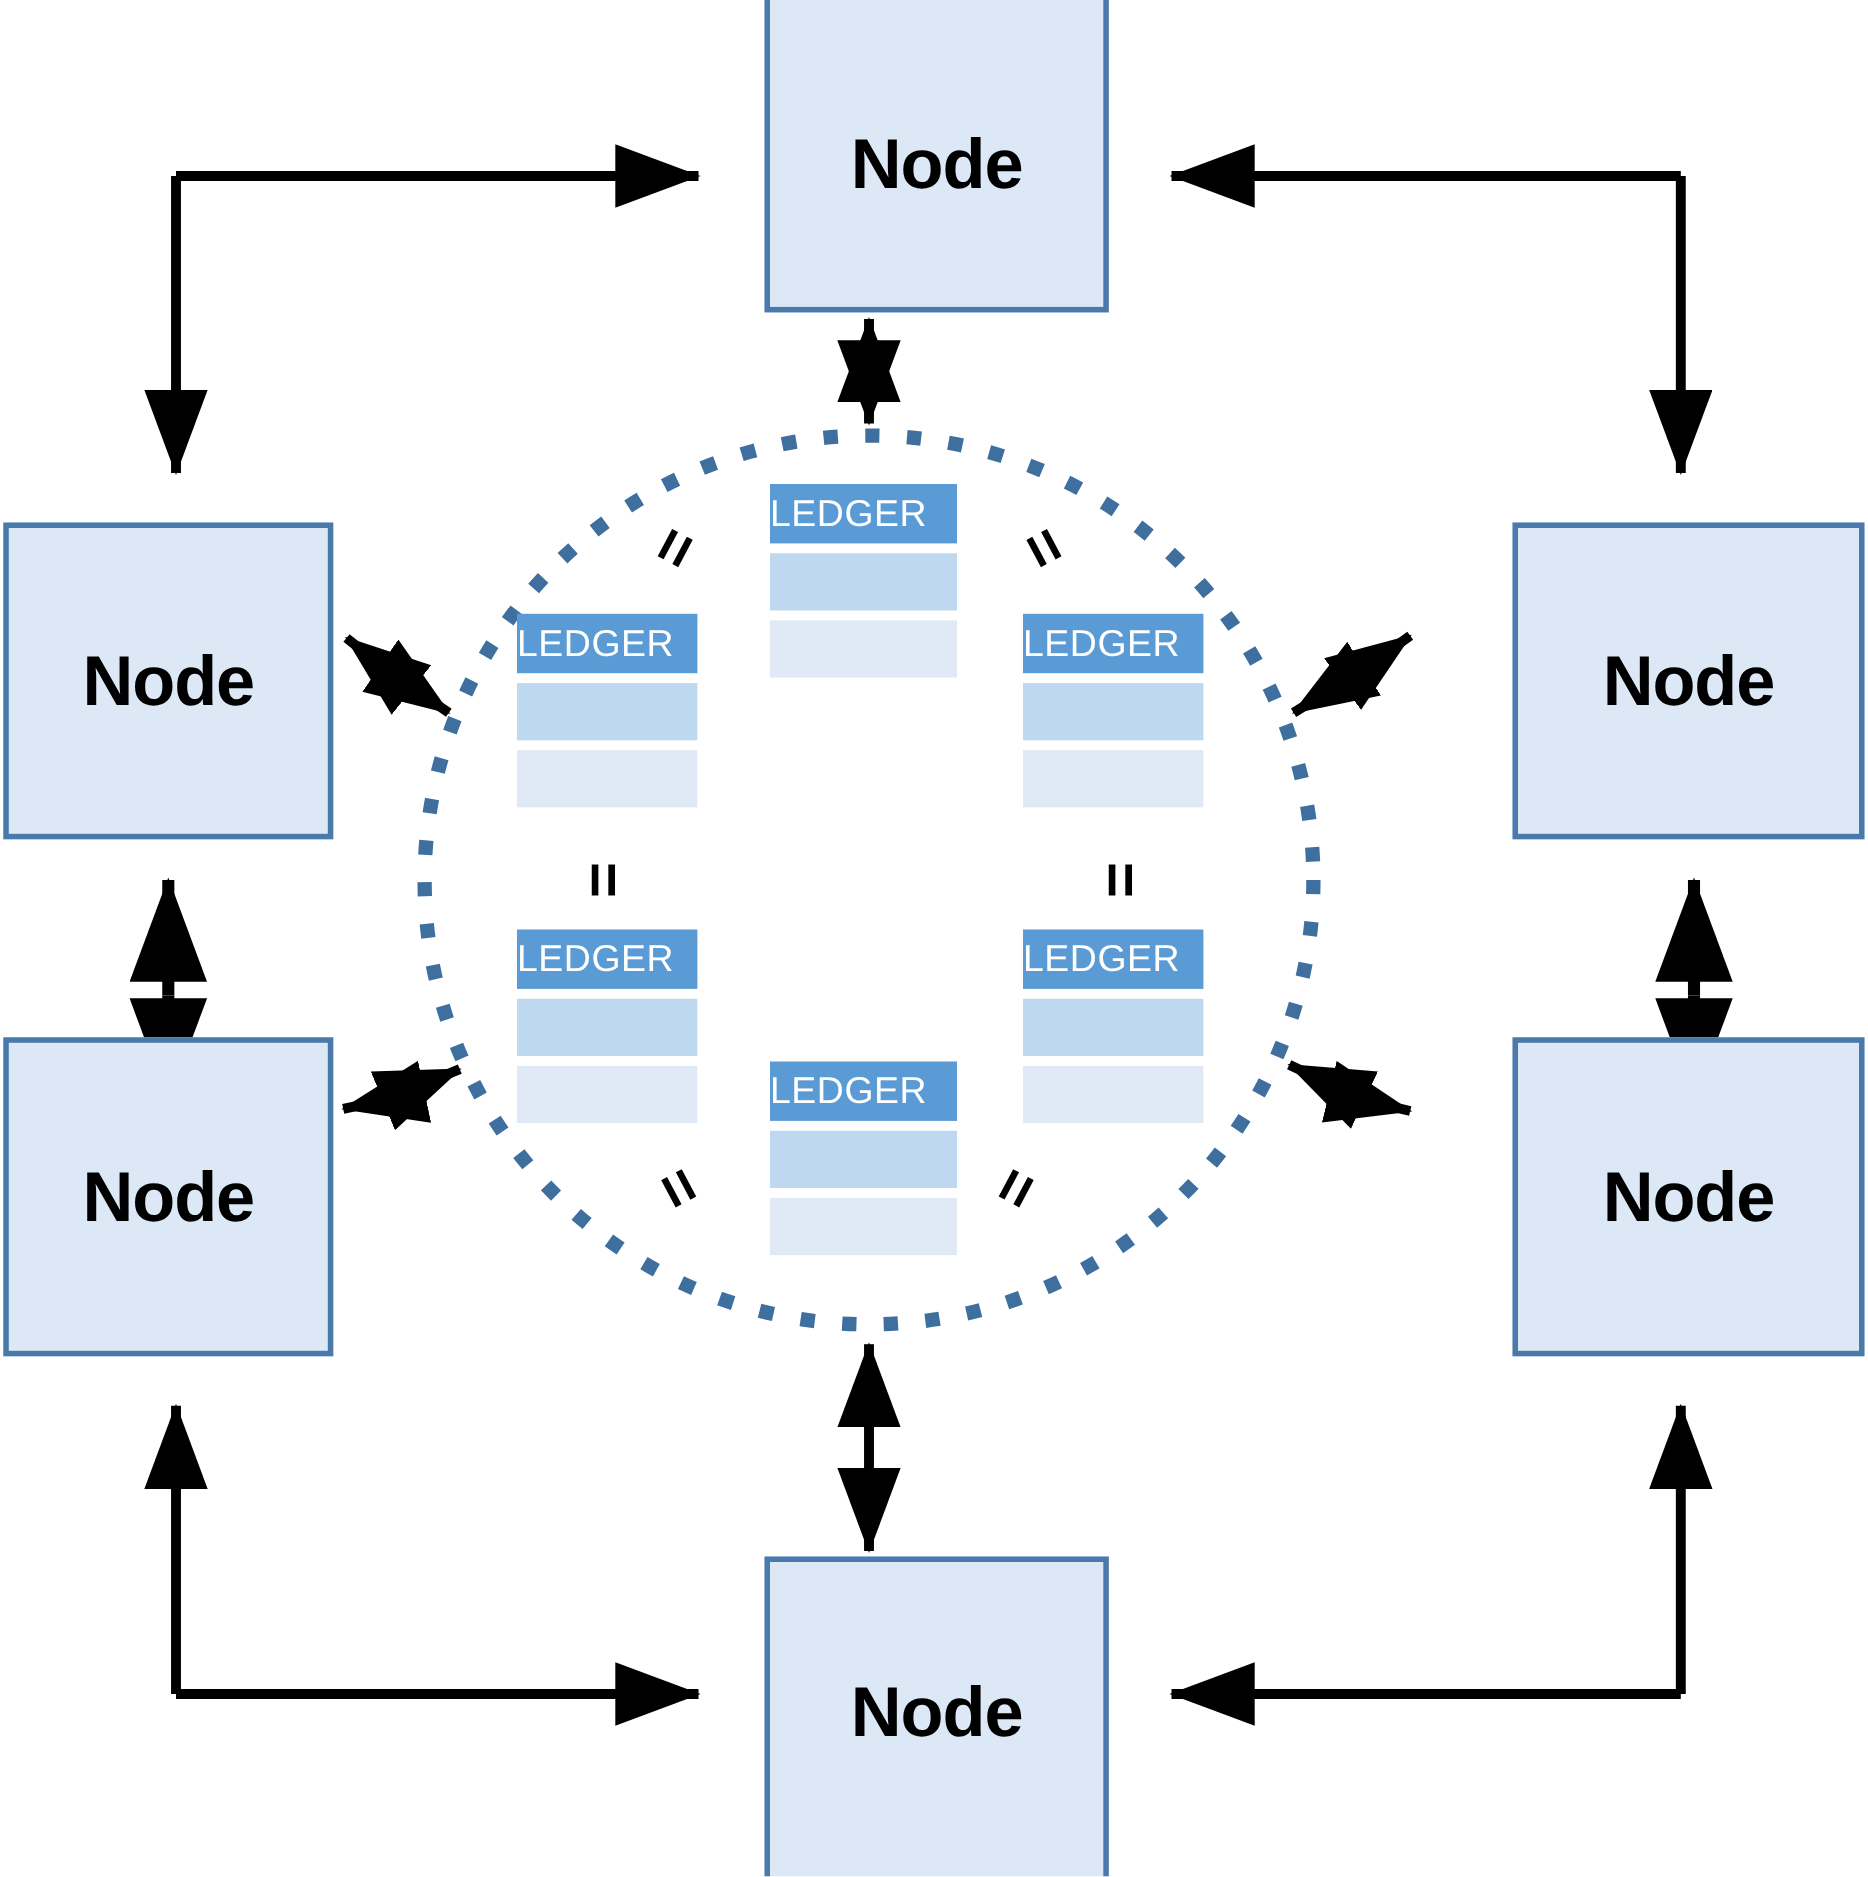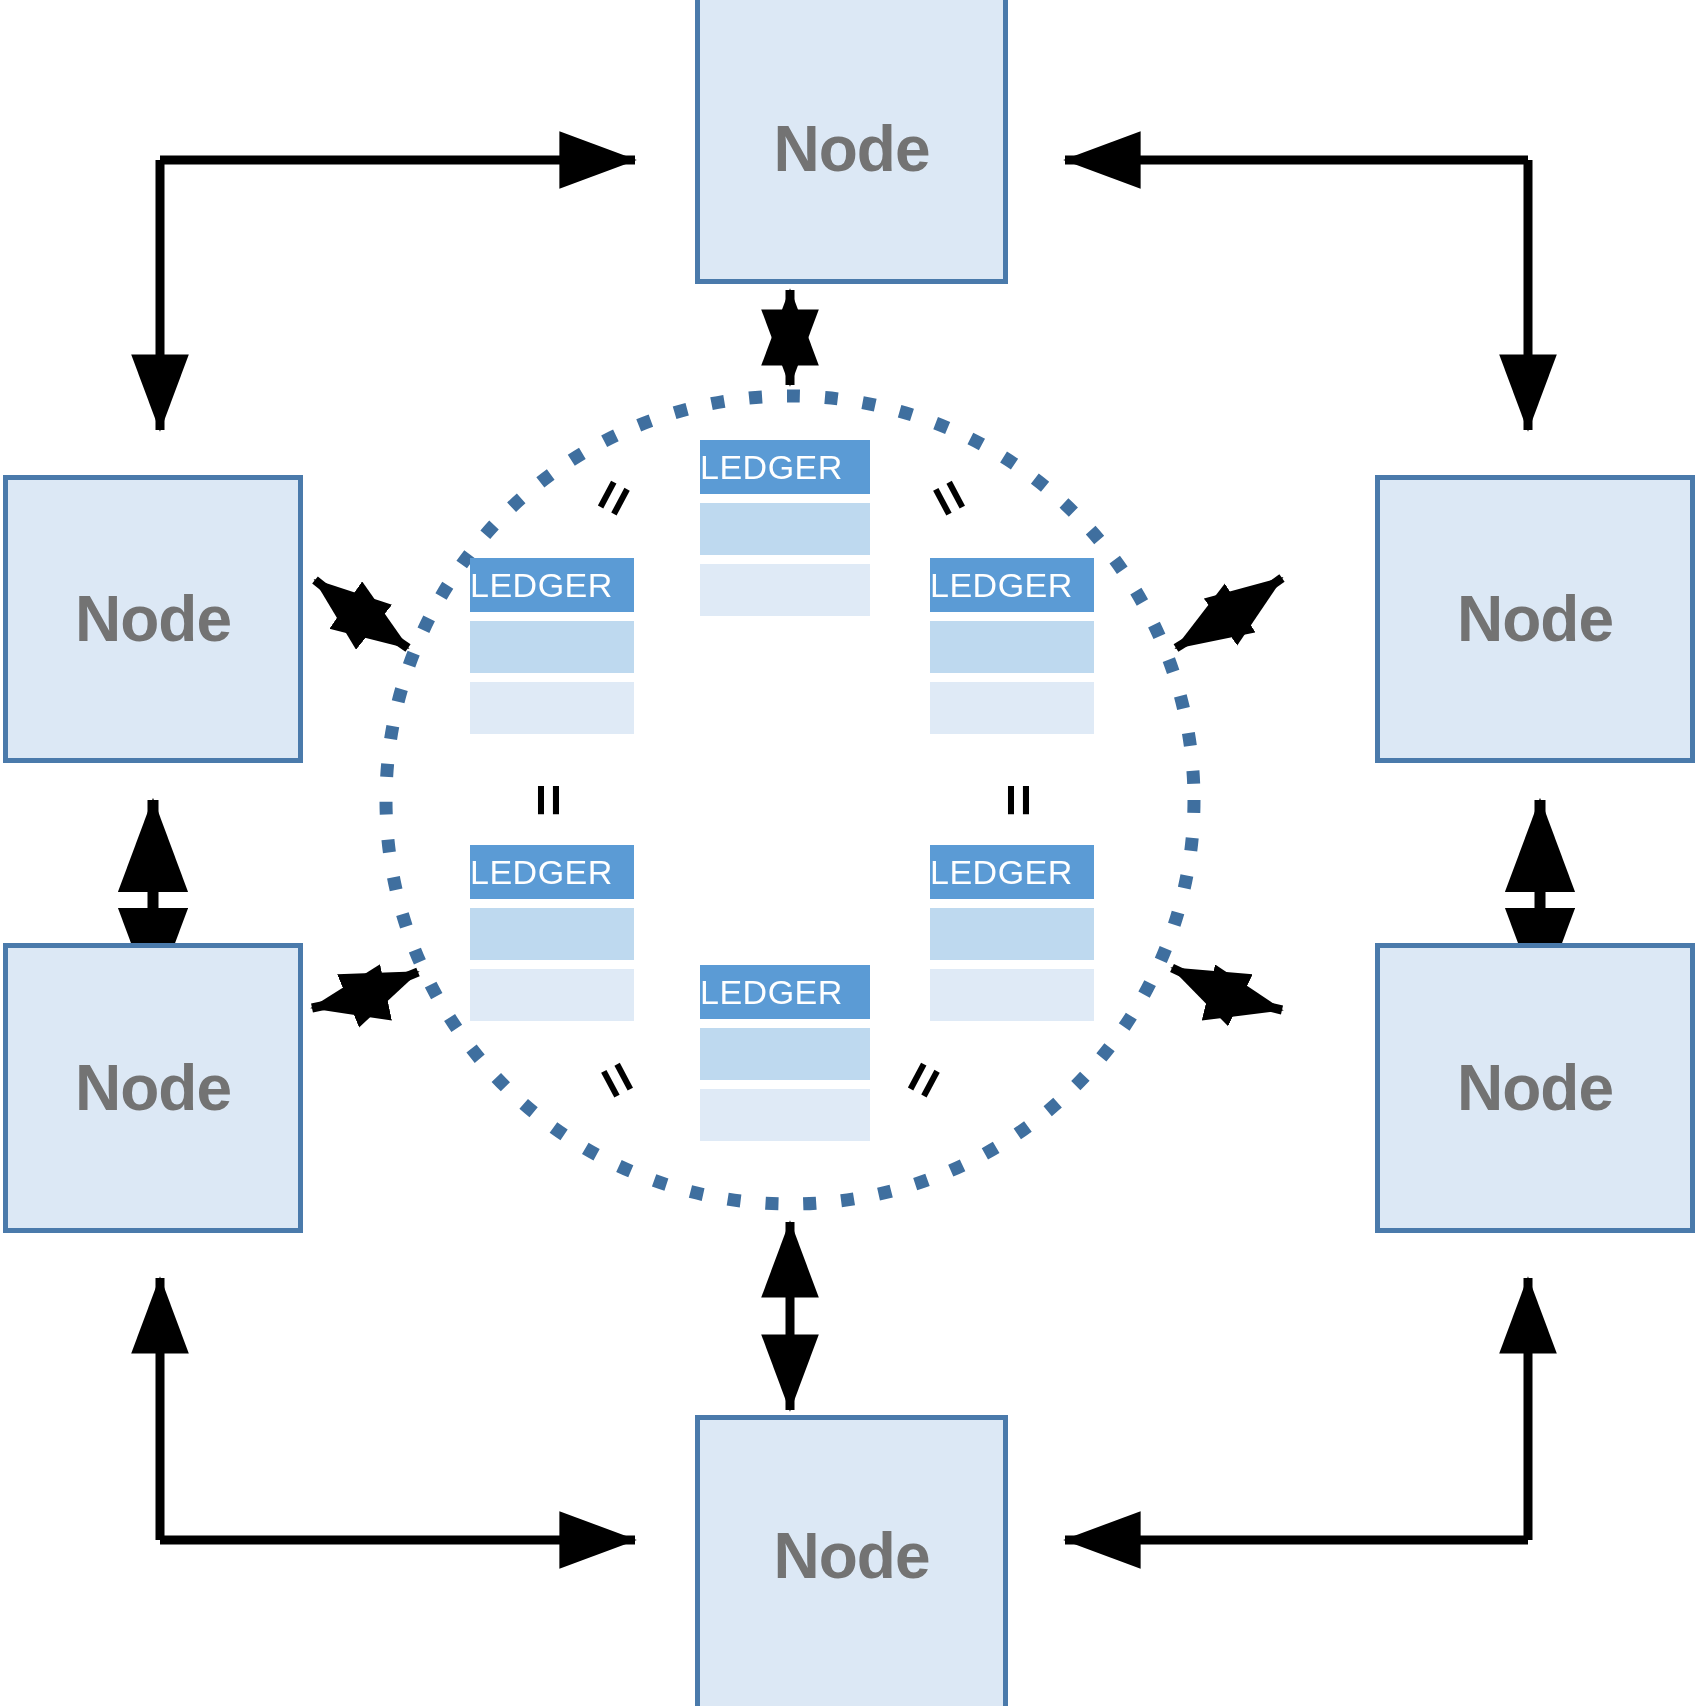--- a/index.html
+++ b/index.html
@@ -25,21 +25,21 @@
     border: 5px solid #4a7aab;
     box-sizing: border-box;
     display: flex;
     align-items: center;
     justify-content: center;
   }
   .node-label {
     font-family: "Liberation Sans", sans-serif;
     font-weight: bold;
     font-size: 64px;
-    color: #737373;
+    color: #000000;
     letter-spacing: -1px;
     line-height: 1;
   }
   .node-top     { left: 695px;  top: -8px;    width: 313px; height: 292px; }
   .node-top .node-label { margin-top: 22px; }
   .node-left-up { left: 3px;    top: 475px;   width: 300px; height: 288px; }
   .node-left-dn { left: 3px;    top: 943px;   width: 300px; height: 290px; }
   .node-right-up{ left: 1375px; top: 475px;   width: 320px; height: 288px; }
   .node-right-dn{ left: 1375px; top: 943px;   width: 320px; height: 290px; }
   .node-bottom  { left: 695px;  top: 1415px;  width: 313px; height: 299px; }

